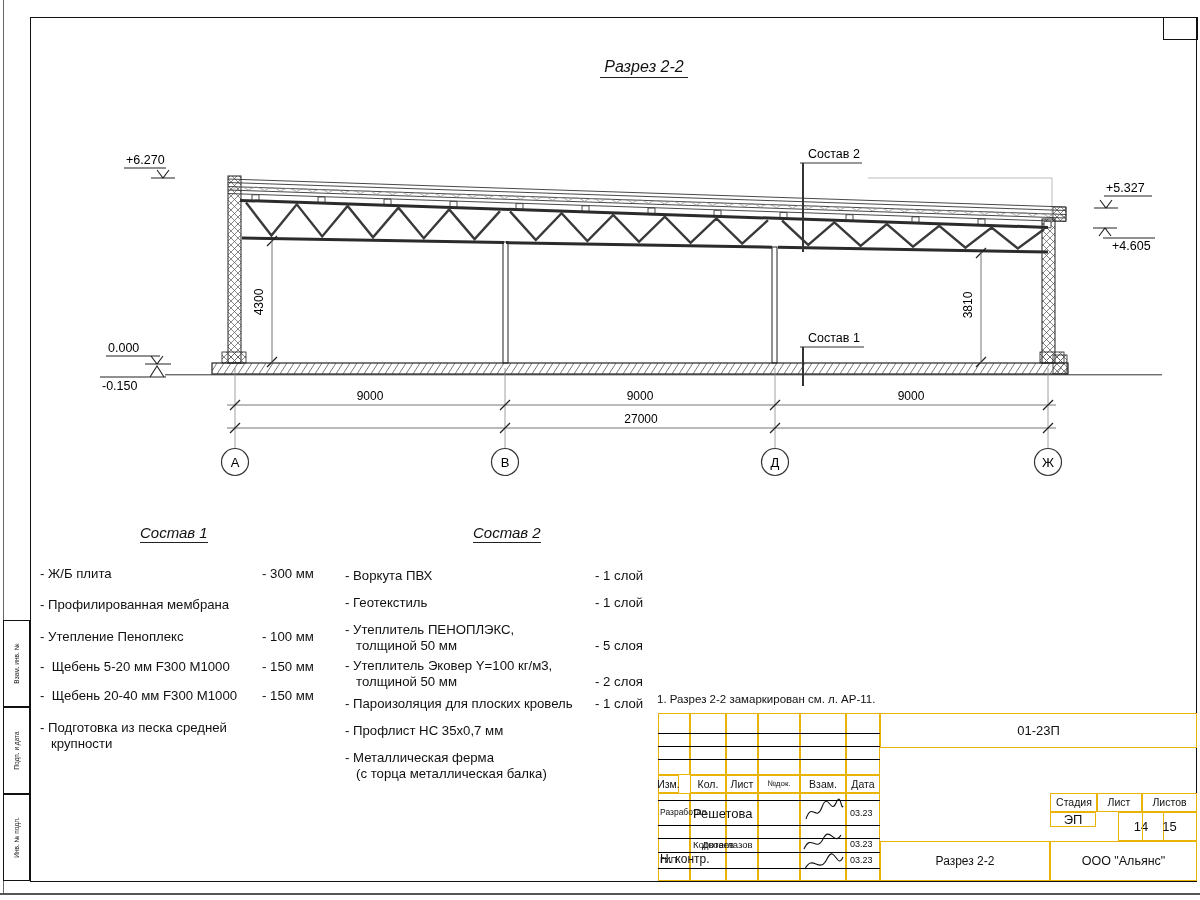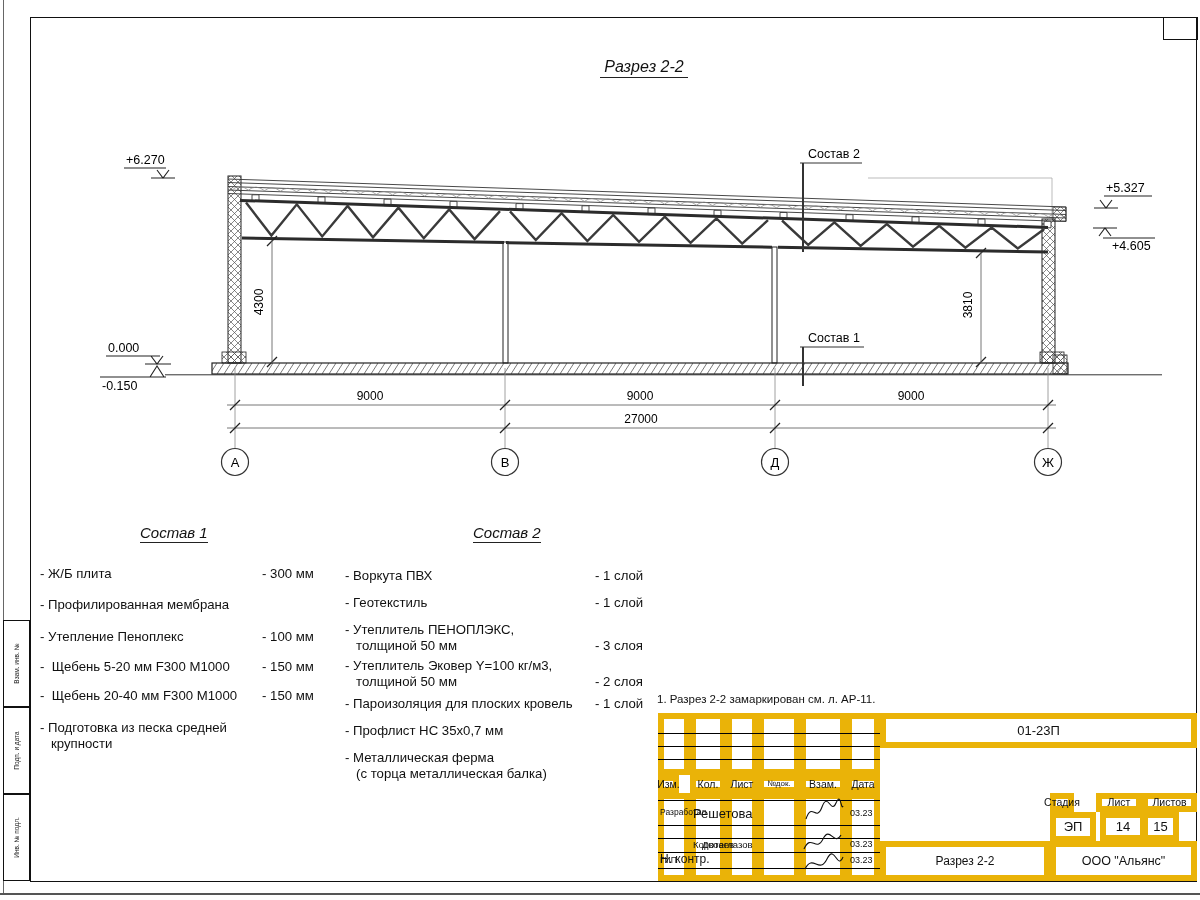--- a/index.html
+++ b/index.html
@@ -21,21 +21,21 @@
   .list{position:absolute;font-size:13.2px;}
   .s-head{position:absolute;font-style:italic;font-size:15px;}
   .s-head span{border-bottom:1px solid #222;padding-bottom:1px;}
   .s-row{position:absolute;width:100%;}
   .s-name{position:absolute;left:0;top:0;white-space:pre-wrap;line-height:1.18;}
   .s-val{position:absolute;top:0;white-space:nowrap;}
   .val-mid{margin-top:16px;}
   .note{position:absolute;left:657px;top:693px;font-size:11.5px;}
   
   .tb{position:absolute;left:658px;top:713px;width:539px;height:168px;font-size:10px;}
-  .c{position:absolute;border:6px solid #eab308;box-sizing:border-box;display:flex;align-items:center;
+  .c{position:absolute;border:1px solid #eab308;box-sizing:border-box;display:flex;align-items:center;
      justify-content:center;text-align:left;line-height:1.2;}
   .hline{position:absolute;left:0;width:222px;border-top:1px solid #000;}
   .tbtxt{position:absolute;white-space:nowrap;}
   .sig{position:absolute;}
 </style>
 </head>
 <body>
 
 <div class="sheet">
 
@@ -164,21 +164,21 @@
         <span class="s-name">- Воркута ПВХ</span>
         <span class="s-val" style="left:250px">- 1 слой</span>
       </div>
     <div class="s-row" style="top:71px">
         <span class="s-name">- Геотекстиль</span>
         <span class="s-val" style="left:250px">- 1 слой</span>
       </div>
     <div class="s-row" style="top:98px">
         <span class="s-name">- Утеплитель ПЕНОПЛЭКС,
    толщиной 50 мм</span>
-        <span class="s-val val-mid" style="left:250px">- 3 слоя</span>
+        <span class="s-val val-mid" style="left:250px">- 5 слоя</span>
       </div>
     <div class="s-row" style="top:134px">
         <span class="s-name">- Утеплитель Эковер Y=100 кг/м3,
    толщиной 50 мм</span>
         <span class="s-val val-mid" style="left:250px">- 2 слоя</span>
       </div>
     <div class="s-row" style="top:172px">
         <span class="s-name">- Пароизоляция для плоских кровель</span>
         <span class="s-val" style="left:250px">- 1 слой</span>
       </div>
@@ -235,23 +235,23 @@
     <div class="tbtxt" style="left:192px;top:142px;font-size:9px">03.23</div>
 
     <svg class="sig" style="left:145px;top:84px" width="42" height="28">
       <path d="M3 22 C9 4,13 26,19 10 S28 18,33 6 S38 14,40 9" stroke="#111" fill="none" stroke-width="1.1"></path>
     </svg>
     <svg class="sig" style="left:143px;top:118px" width="44" height="48">
       <path d="M3 18 C10 2,15 22,22 8 S33 16,40 4 M4 38 C12 22,18 44,26 28 S36 40,42 26" stroke="#111" fill="none" stroke-width="1.1"></path>
     </svg>
 
     <div class="c" style="left:222px;top:0;width:317px;height:35px;font-size:13px">01-23П</div>
-    <div class="c" style="left:392px;top:80px;width:24px;height:19px;font-size:10.5px">Стадия</div>
+    <div class="c" style="left:392px;top:80px;width:48px;height:19px;font-size:10.5px">Стадия</div>
     <div class="c" style="left:438px;top:80px;width:46px;height:19px;font-size:10.5px">Лист</div>
     <div class="c" style="left:484px;top:80px;width:55px;height:19px;font-size:10.5px">Листов</div>
-    <div class="c" style="left:392px;top:99px;width:46px;height:30px;font-size:13px">ЭП</div>
-    <div class="c" style="left:442px;top:99px;width:46px;height:29px;font-size:13px">14</div>
-    <div class="c" style="left:484px;top:99px;width:37px;height:29px;font-size:13px">15</div>
+    <div class="c" style="left:392px;top:99px;width:46px;height:15px;font-size:13px">ЭП</div>
+    <div class="c" style="left:460px;top:99px;width:46px;height:29px;font-size:13px">14</div>
+    <div class="c" style="left:484px;top:99px;width:55px;height:29px;font-size:13px">15</div>
     <div class="c" style="left:222px;top:128px;width:170px;height:40px;font-size:12px">Разрез 2-2</div>
     <div class="c" style="left:392px;top:128px;width:147px;height:40px;font-size:12.5px">ООО "Альянс"</div>
   </div>
 
 </div>
 
 </body></html>

